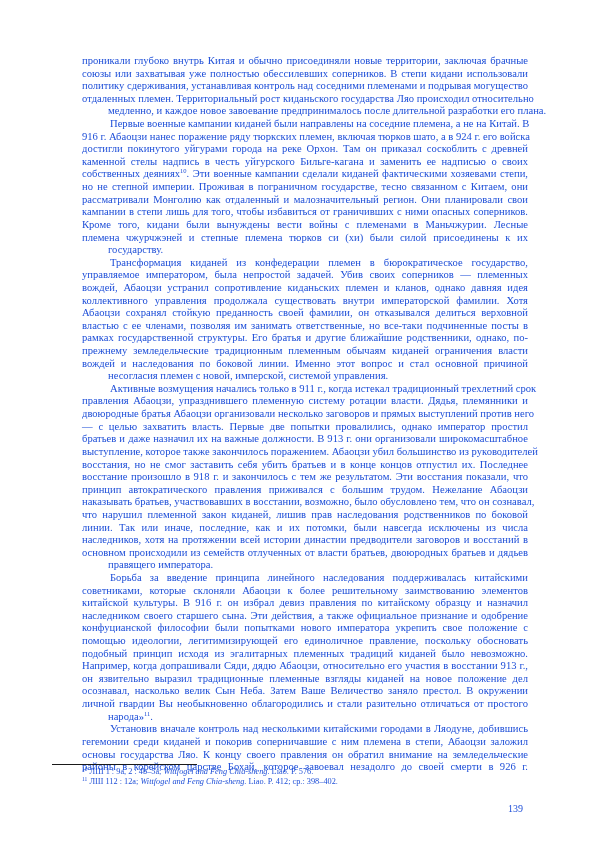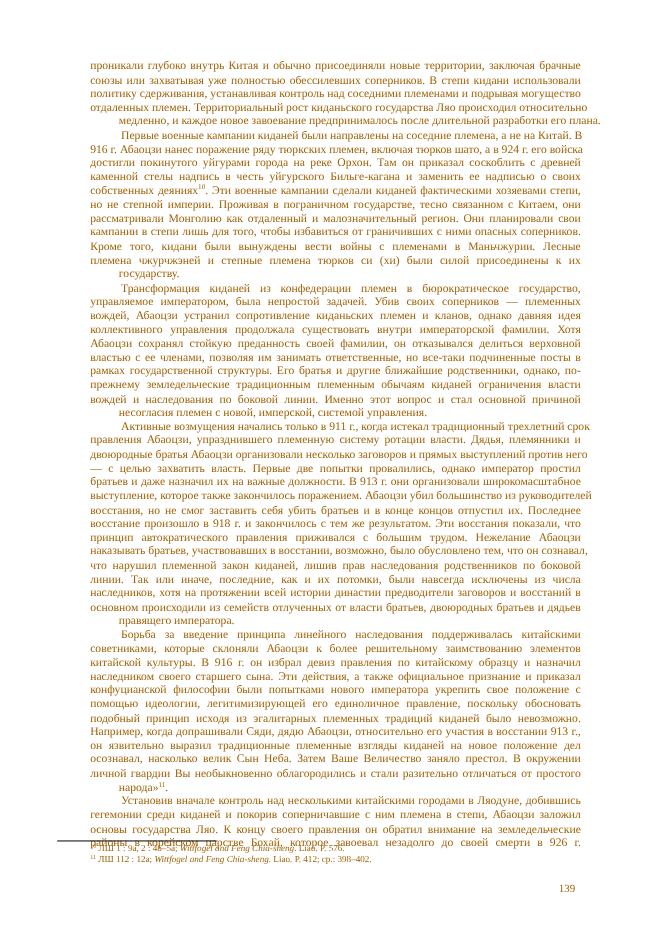--- a/index.html
+++ b/index.html
@@ -1,19 +1,19 @@
 <!DOCTYPE html>
 <html><head>
 <meta charset="utf-8">
 <style>
   html, body { margin: 0; padding: 0; background: #ffffff; }
   body { width: 600px; height: 849px; position: relative; overflow: hidden; }
   .page {
     position: absolute; left: 0; top: 0; width: 520px; height: 849px;
-    background: #ffffff; color: #a16207;
+    background: #ffffff; color: #1d4ed8;
     font-family: "Liberation Serif", "DejaVu Serif", serif;
   }
   .body-text {
     position: absolute; left: 82px; top: 55px; width: 446px;
     font-size: 10.6px; line-height: 12.62px;
   }
   .line {
     display: block; white-space: nowrap; height: 12.62px;
     text-align: justify; text-align-last: justify; overflow: visible;
   }
@@ -82,21 +82,21 @@
     <span class="line">наказывать братьев, участвовавших в восстании, возможно, было обусловлено тем, что он сознавал,</span>
     <span class="line">что нарушил племенной закон киданей, лишив прав наследования родственников по боковой</span>
     <span class="line">линии. Так или иначе, последние, как и их потомки, были навсегда исключены из числа</span>
     <span class="line">наследников, хотя на протяжении всей истории династии предводители заговоров и восстаний в</span>
     <span class="line">основном происходили из семейств отлученных от власти братьев, двоюродных братьев и дядьев</span>
     <span class="line last">правящего императора.</span>
 
     <span class="line indent">Борьба за введение принципа линейного наследования поддерживалась китайскими</span>
     <span class="line">советниками, которые склоняли Абаоцзи к более решительному заимствованию элементов</span>
     <span class="line">китайской культуры. В 916 г. он избрал девиз правления по китайскому образцу и назначил</span>
-    <span class="line">наследником своего старшего сына. Эти действия, а также официальное признание и приказал</span>
+    <span class="line">наследником своего старшего сына. Эти действия, а также официальное признание и одобрение</span>
     <span class="line">конфуцианской философии были попытками нового императора укрепить свое положение с</span>
     <span class="line">помощью идеологии, легитимизирующей его единоличное правление, поскольку обосновать</span>
     <span class="line">подобный принцип исходя из эгалитарных племенных традиций киданей было невозможно.</span>
     <span class="line">Например, когда допрашивали Сяди, дядю Абаоцзи, относительно его участия в восстании 913 г.,</span>
     <span class="line">он язвительно выразил традиционные племенные взгляды киданей на новое положение дел</span>
     <span class="line">осознавал, насколько велик Сын Неба. Затем Ваше Величество заняло престол. В окружении</span>
     <span class="line">личной гвардии Вы необыкновенно облагородились и стали разительно отличаться от простого</span>
     <span class="line last"><span>народа»</span><sup class="fnref">11</sup><span>.</span></span>
 
     <span class="line indent">Установив вначале контроль над несколькими китайскими городами в Ляодуне, добившись</span>

